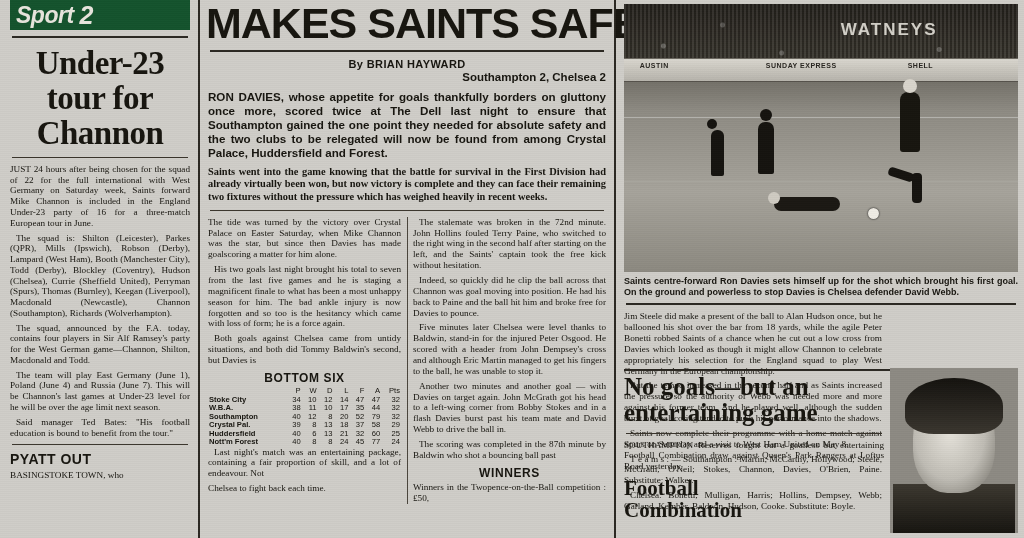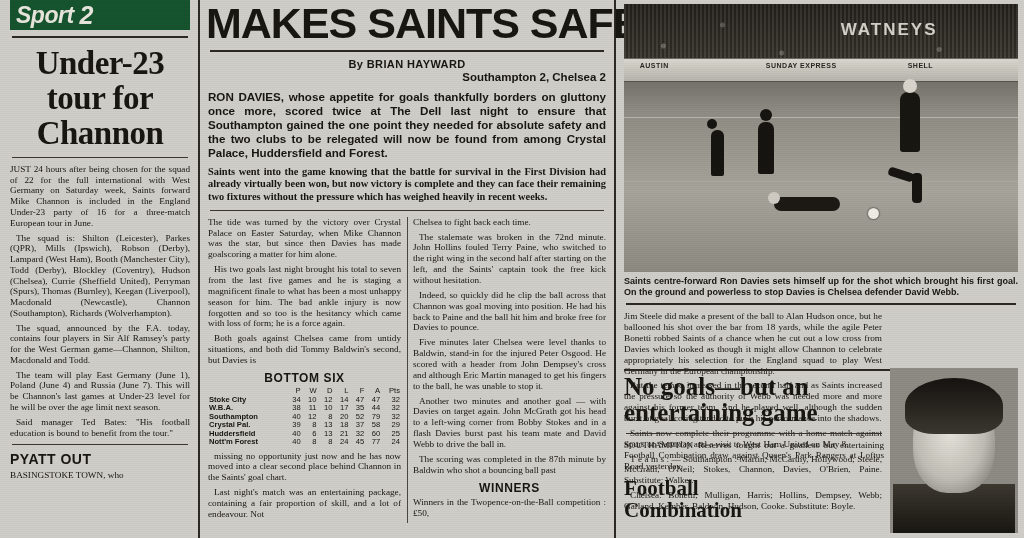--- a/index.html
+++ b/index.html
@@ -377,21 +377,20 @@
           <td class="n">8</td>
           <td class="n">8</td>
           <td class="n">24</td>
           <td class="n">45</td>
           <td class="n">77</td>
           <td class="n">24</td>
         </tr>
       </tbody>
         </table>
 
-      <p style="margin-top:4px">missing no opportunity just now and he has now moved into a clear second place behind Channon in the Saints' goal chart.</p>
       <p>Last night's match was an entertaining package, containing a fair proportion of skill, and a lot of endeavour. Not</p>
 
       <p class="first">Chelsea to fight back each time.</p>
       <p>The stalemate was broken in the 72nd minute. John Hollins fouled Terry Paine, who switched to the right wing in the second half after starting on the left, and the Saints' captain took the free kick without hesitation.</p>
       <p>Indeed, so quickly did he clip the ball across that Channon was goal moving into position. He had his back to Paine and the ball hit him and broke free for Davies to pounce.</p>
       <p>Five minutes later Chelsea were level thanks to Baldwin, stand-in for the injured Peter Osgood. He scored with a header from John Dempsey's cross and although Eric Martin managed to get his fingers to the ball, he was unable to stop it.</p>
       <p>Another two minutes and another goal — with Davies on target again. John McGrath got his head to a left-wing corner from Bobby Stokes and in a flash Davies burst past his team mate and David Webb to drive the ball in.</p>
       <p>The scoring was completed in the 87th minute by Baldwin who shot a bouncing ball past</p>
 
       <div class="mini-head">WINNERS</div>

